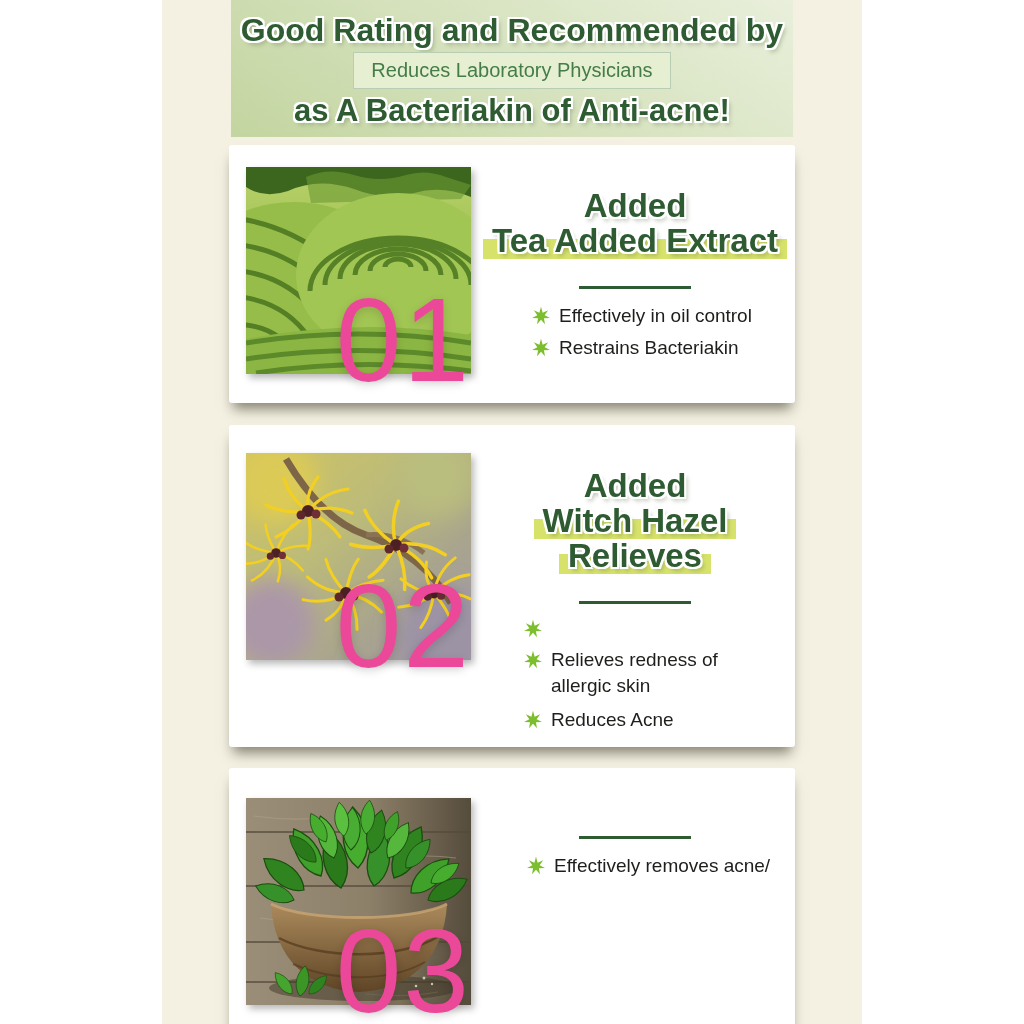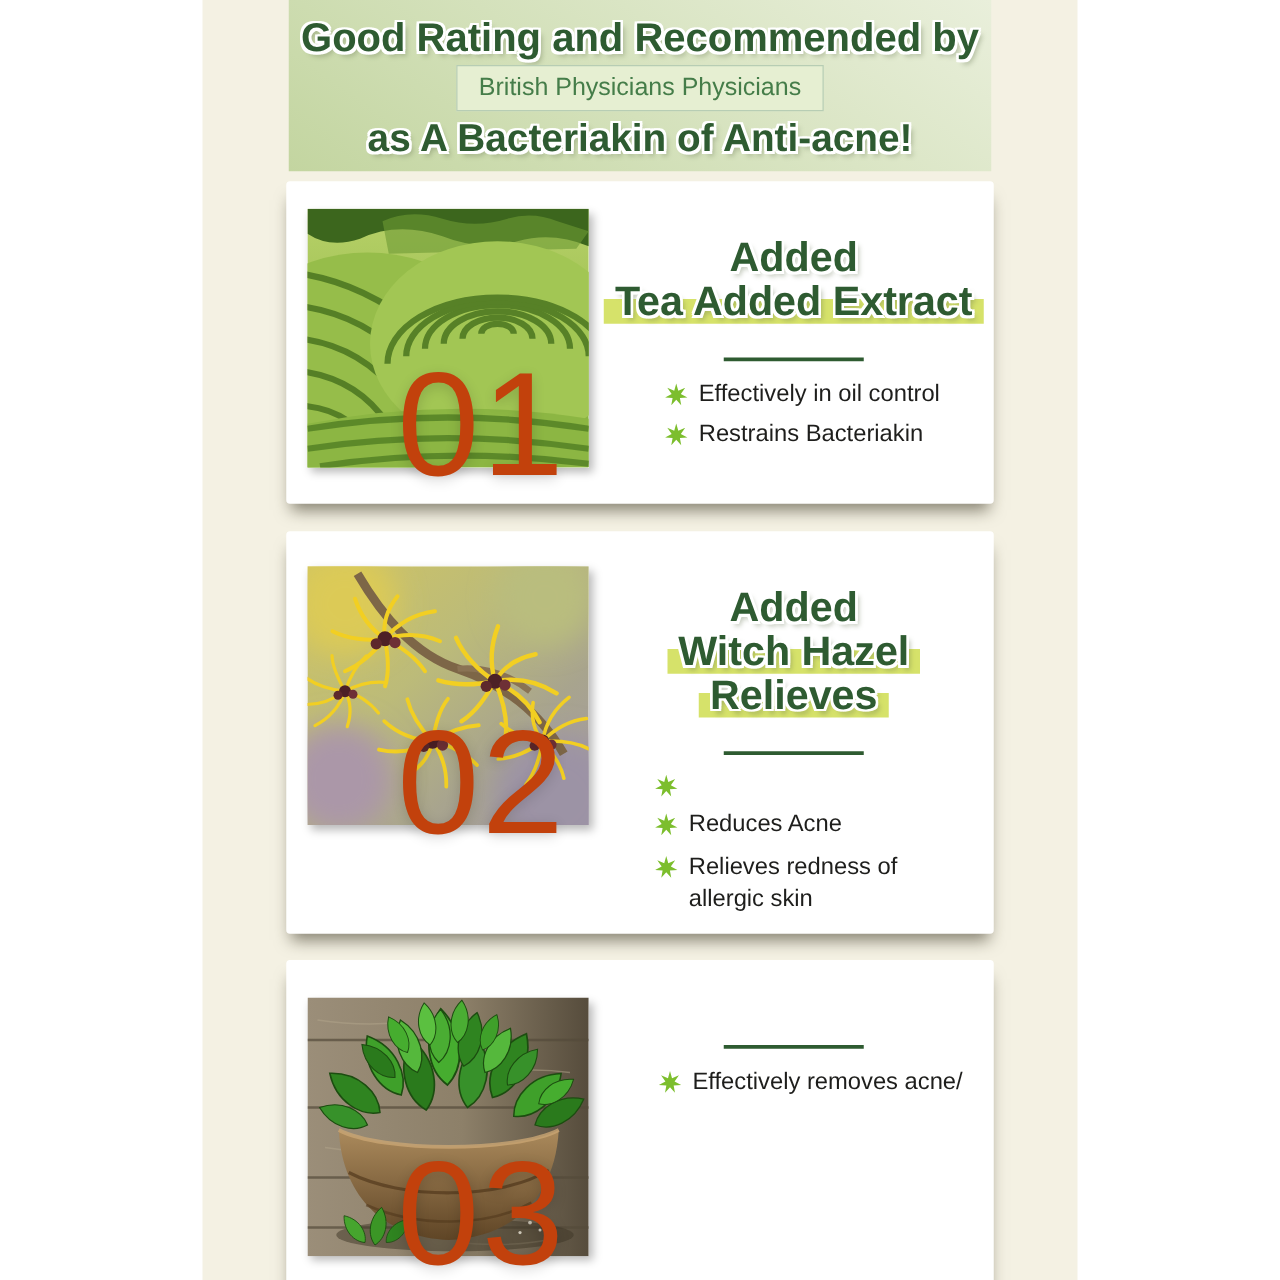--- a/index.html
+++ b/index.html
@@ -59,24 +59,24 @@
     flex: none;
     width: 225px; height: 207px;
     margin: 22px 0 0 17px;
     box-shadow: 3px 4px 7px rgba(0,0,0,.28);
   }
   .card-2 .photo-wrap { margin-top: 28px; }
   .card-3 .photo-wrap { margin-top: 30px; }
   .photo-wrap > svg { display: block; width: 100%; height: 100%; }
   .photo-number {
     position: absolute;
-    right: 18px; bottom: -25px;
+    right: 0; bottom: -25px;
     font-size: 118px; line-height: 1;
     letter-spacing: 2px;
-    color: #c2410c;
+    color: #ec4899;
     text-shadow: 0 3px 10px rgba(0,0,0,.15);
   }
   .info {
     flex: 1;
     text-align: center;
     padding: 16px 6px 14px 10px;
     border-radius: 14px;
   }
   .card-3 .info { padding-top: 56px; }
   .title {
@@ -109,21 +109,21 @@
   
   #photo-shelf { position: absolute; width: 0; height: 0; overflow: hidden; }
 </style>
 </head>
 <body>
 
 <div class="panel">
 
   <div class="header">
     <div class="header-line1 outlined">Good Rating and Recommended by</div>
-    <div class="badge">British Physicians Physicians</div>
+    <div class="badge">Reduces Laboratory Physicians</div>
     <div class="header-line2 outlined">as A Bacteriakin of Anti-acne!</div>
   </div>
 
   <div>
   <section class="card card-1">
     <div class="photo-wrap">
           <svg viewBox="0 0 225 207" preserveAspectRatio="none">
     <defs>
       <linearGradient id="teaBg" x1="0" y1="0" x2="0" y2="1">
         <stop offset="0" stop-color="#b8d168"></stop>
@@ -254,32 +254,32 @@
                 </svg>
               </span>
             </li>
             <li>
   <span class="star-icon">
                 <svg class="star-glyph" viewBox="0 0 24 24">
                   <path d="M12 1 L13.95 7.95 L20.6 5.14 L16.39 11 L22.72 14.45 L15.52 14.81 L16.77 21.91 L12 16.5 L7.23 21.91 L8.48 14.81 L1.28 14.45 L7.61 11 L3.4 5.14 L10.05 7.95 Z"></path>
                 </svg>
               </span>
 <div class="bullet-text">
-                <div>Reduces Acne</div>
-              </div>
-            </li>
-            <li>
-  <span class="star-icon">
-                <svg class="star-glyph" viewBox="0 0 24 24">
-                  <path d="M12 1 L13.95 7.95 L20.6 5.14 L16.39 11 L22.72 14.45 L15.52 14.81 L16.77 21.91 L12 16.5 L7.23 21.91 L8.48 14.81 L1.28 14.45 L7.61 11 L3.4 5.14 L10.05 7.95 Z"></path>
-                </svg>
-              </span>
-<div class="bullet-text">
                 <div>Relieves redness of</div>
                 <div>allergic skin</div>
+              </div>
+            </li>
+            <li>
+  <span class="star-icon">
+                <svg class="star-glyph" viewBox="0 0 24 24">
+                  <path d="M12 1 L13.95 7.95 L20.6 5.14 L16.39 11 L22.72 14.45 L15.52 14.81 L16.77 21.91 L12 16.5 L7.23 21.91 L8.48 14.81 L1.28 14.45 L7.61 11 L3.4 5.14 L10.05 7.95 Z"></path>
+                </svg>
+              </span>
+<div class="bullet-text">
+                <div>Reduces Acne</div>
               </div>
             </li>
           </ul>
     </div>
   </section>
 
   <section class="card card-3">
     <div class="photo-wrap">
           <svg viewBox="0 0 225 207" preserveAspectRatio="none">
     <defs>

